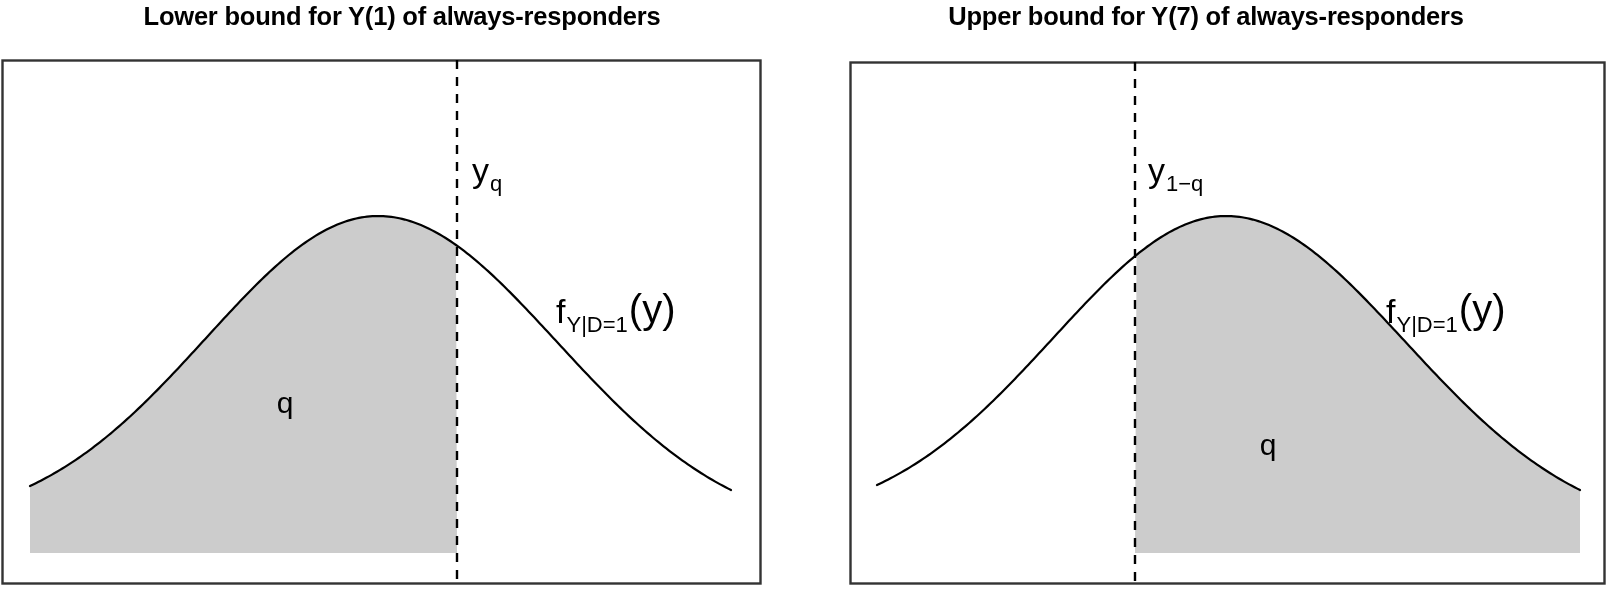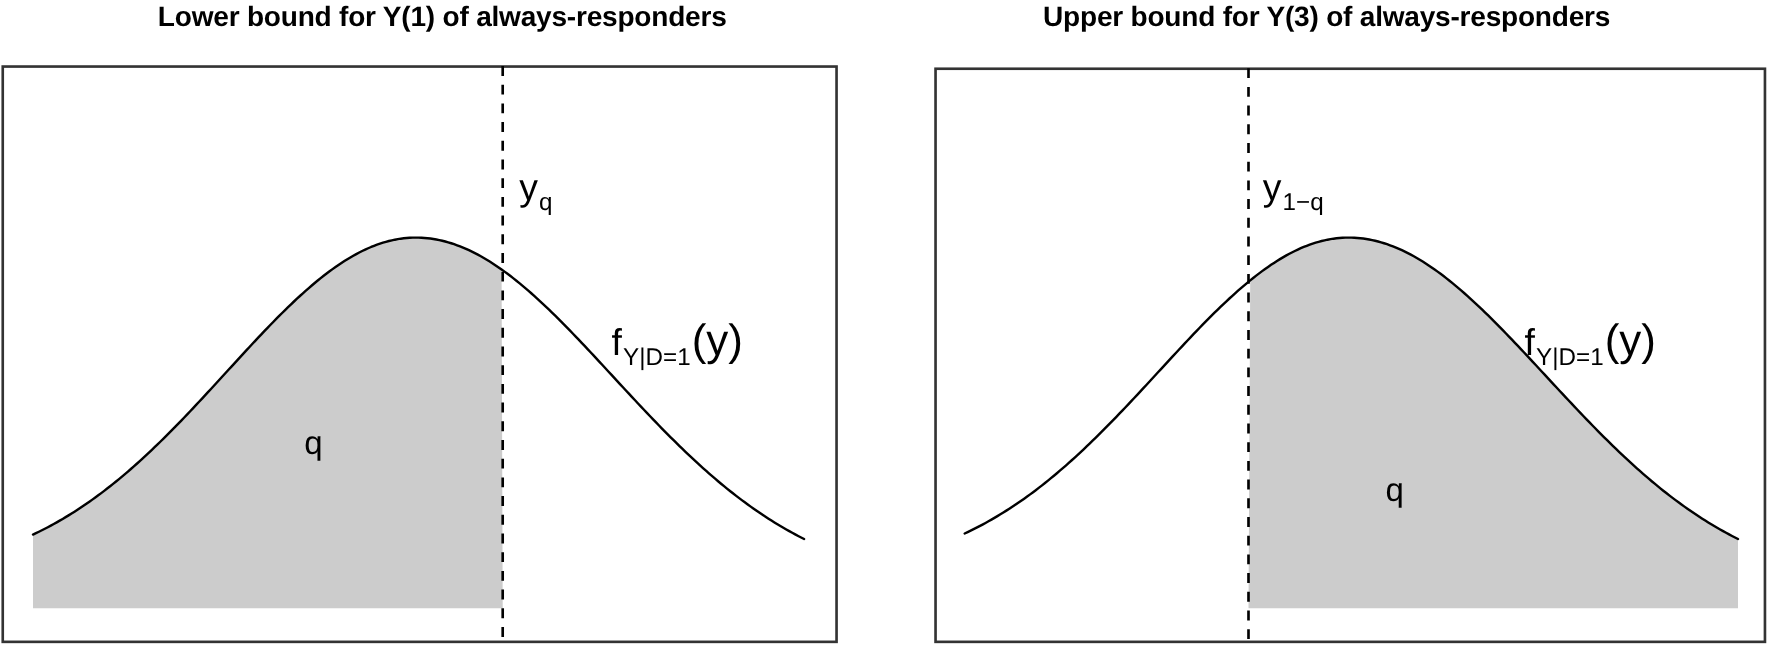--- a/index.html
+++ b/index.html
@@ -56,21 +56,21 @@
 </head>
 <body>
 
 <div class="figure-root">
 
   <div class="panel" id="panel-lower">
     <div class="panel-title">Lower bound for Y(1) of always-responders</div>
   </div>
 
   <div class="panel" id="panel-upper">
-    <div class="panel-title">Upper bound for Y(3) of always-responders</div>
+    <div class="panel-title">Upper bound for Y(7) of always-responders</div>
   </div>
 
   <svg class="panel-svg" id="figure-svg" width="1608" height="590" viewBox="0 0 1608 590">
       <g>
         <path d="M30.00 486.00 L32.70 484.72 L35.39 483.40 L38.09 482.06 L40.78 480.68 L43.48 479.28 L46.18 477.84 L48.87 476.37 L51.57 474.86 L54.27 473.32 L56.96 471.75 L59.66 470.15 L62.35 468.51 L65.05 466.84 L67.75 465.14 L70.44 463.40 L73.14 461.63 L75.83 459.83 L78.53 457.99 L81.23 456.11 L83.92 454.21 L86.62 452.27 L89.32 450.29 L92.01 448.28 L94.71 446.24 L97.40 444.16 L100.10 442.05 L102.80 439.91 L105.49 437.73 L108.19 435.52 L110.88 433.28 L113.58 431.01 L116.28 428.70 L118.97 426.36 L121.67 423.99 L124.37 421.59 L127.06 419.16 L129.76 416.71 L132.45 414.22 L135.15 411.70 L137.85 409.15 L140.54 406.58 L143.24 403.98 L145.93 401.36 L148.63 398.71 L151.33 396.03 L154.02 393.33 L156.72 390.61 L159.42 387.87 L162.11 385.10 L164.81 382.32 L167.50 379.52 L170.20 376.69 L172.90 373.86 L175.59 371.00 L178.29 368.13 L180.98 365.25 L183.68 362.36 L186.38 359.45 L189.07 356.53 L191.77 353.61 L194.47 350.68 L197.16 347.74 L199.86 344.80 L202.55 341.85 L205.25 338.90 L207.95 335.95 L210.64 333.01 L213.34 330.06 L216.03 327.12 L218.73 324.18 L221.43 321.25 L224.12 318.33 L226.82 315.42 L229.52 312.53 L232.21 309.64 L234.91 306.77 L237.60 303.92 L240.30 301.08 L243.00 298.27 L245.69 295.47 L248.39 292.70 L251.08 289.96 L253.78 287.24 L256.48 284.54 L259.17 281.88 L261.87 279.25 L264.57 276.65 L267.26 274.09 L269.96 271.56 L272.65 269.08 L275.35 266.63 L278.05 264.22 L280.74 261.85 L283.44 259.53 L286.13 257.25 L288.83 255.02 L291.53 252.84 L294.22 250.71 L296.92 248.64 L299.62 246.61 L302.31 244.64 L305.01 242.73 L307.70 240.87 L310.40 239.07 L313.10 237.33 L315.79 235.65 L318.49 234.03 L321.18 232.48 L323.88 230.99 L326.58 229.57 L329.27 228.21 L331.97 226.92 L334.67 225.70 L337.36 224.54 L340.06 223.46 L342.75 222.45 L345.45 221.51 L348.15 220.64 L350.84 219.84 L353.54 219.12 L356.23 218.48 L358.93 217.90 L361.63 217.40 L364.32 216.98 L367.02 216.63 L369.72 216.36 L372.41 216.16 L375.11 216.04 L377.80 216.00 L380.50 216.03 L383.20 216.13 L385.89 216.31 L388.59 216.56 L391.28 216.88 L393.98 217.27 L396.68 217.74 L399.37 218.28 L402.07 218.88 L404.77 219.56 L407.46 220.31 L410.16 221.13 L412.85 222.02 L415.55 222.97 L418.25 224.00 L420.94 225.09 L423.64 226.24 L426.33 227.47 L429.03 228.76 L431.73 230.11 L434.42 231.52 L437.12 233.00 L439.82 234.54 L442.51 236.14 L445.21 237.80 L447.90 239.52 L450.60 241.29 L453.30 243.12 L455.99 245.01 L 457.00 553 L 30.00 553 Z" fill="#cccccc" stroke="none"></path>
         <path d="M30.00 486.00 L32.70 484.72 L35.39 483.40 L38.09 482.06 L40.78 480.68 L43.48 479.28 L46.18 477.84 L48.87 476.37 L51.57 474.86 L54.27 473.32 L56.96 471.75 L59.66 470.15 L62.35 468.51 L65.05 466.84 L67.75 465.14 L70.44 463.40 L73.14 461.63 L75.83 459.83 L78.53 457.99 L81.23 456.11 L83.92 454.21 L86.62 452.27 L89.32 450.29 L92.01 448.28 L94.71 446.24 L97.40 444.16 L100.10 442.05 L102.80 439.91 L105.49 437.73 L108.19 435.52 L110.88 433.28 L113.58 431.01 L116.28 428.70 L118.97 426.36 L121.67 423.99 L124.37 421.59 L127.06 419.16 L129.76 416.71 L132.45 414.22 L135.15 411.70 L137.85 409.15 L140.54 406.58 L143.24 403.98 L145.93 401.36 L148.63 398.71 L151.33 396.03 L154.02 393.33 L156.72 390.61 L159.42 387.87 L162.11 385.10 L164.81 382.32 L167.50 379.52 L170.20 376.69 L172.90 373.86 L175.59 371.00 L178.29 368.13 L180.98 365.25 L183.68 362.36 L186.38 359.45 L189.07 356.53 L191.77 353.61 L194.47 350.68 L197.16 347.74 L199.86 344.80 L202.55 341.85 L205.25 338.90 L207.95 335.95 L210.64 333.01 L213.34 330.06 L216.03 327.12 L218.73 324.18 L221.43 321.25 L224.12 318.33 L226.82 315.42 L229.52 312.53 L232.21 309.64 L234.91 306.77 L237.60 303.92 L240.30 301.08 L243.00 298.27 L245.69 295.47 L248.39 292.70 L251.08 289.96 L253.78 287.24 L256.48 284.54 L259.17 281.88 L261.87 279.25 L264.57 276.65 L267.26 274.09 L269.96 271.56 L272.65 269.08 L275.35 266.63 L278.05 264.22 L280.74 261.85 L283.44 259.53 L286.13 257.25 L288.83 255.02 L291.53 252.84 L294.22 250.71 L296.92 248.64 L299.62 246.61 L302.31 244.64 L305.01 242.73 L307.70 240.87 L310.40 239.07 L313.10 237.33 L315.79 235.65 L318.49 234.03 L321.18 232.48 L323.88 230.99 L326.58 229.57 L329.27 228.21 L331.97 226.92 L334.67 225.70 L337.36 224.54 L340.06 223.46 L342.75 222.45 L345.45 221.51 L348.15 220.64 L350.84 219.84 L353.54 219.12 L356.23 218.48 L358.93 217.90 L361.63 217.40 L364.32 216.98 L367.02 216.63 L369.72 216.36 L372.41 216.16 L375.11 216.04 L377.80 216.00 L380.50 216.03 L383.20 216.13 L385.89 216.31 L388.59 216.56 L391.28 216.88 L393.98 217.27 L396.68 217.74 L399.37 218.28 L402.07 218.88 L404.77 219.56 L407.46 220.31 L410.16 221.13 L412.85 222.02 L415.55 222.97 L418.25 224.00 L420.94 225.09 L423.64 226.24 L426.33 227.47 L429.03 228.76 L431.73 230.11 L434.42 231.52 L437.12 233.00 L439.82 234.54 L442.51 236.14 L445.21 237.80 L447.90 239.52 L450.60 241.29 L453.30 243.12 L455.99 245.01 L458.69 246.94 L461.38 248.93 L464.08 250.98 L466.78 253.07 L469.47 255.21 L472.17 257.39 L474.87 259.62 L477.56 261.90 L480.26 264.22 L482.95 266.58 L485.65 268.98 L488.35 271.42 L491.04 273.90 L493.74 276.41 L496.43 278.96 L499.13 281.54 L501.83 284.15 L504.52 286.79 L507.22 289.46 L509.92 292.15 L512.61 294.87 L515.31 297.62 L518.00 300.38 L520.70 303.17 L523.40 305.98 L526.09 308.80 L528.79 311.64 L531.48 314.50 L534.18 317.36 L536.88 320.24 L539.57 323.13 L542.27 326.03 L544.97 328.94 L547.66 331.85 L550.36 334.77 L553.05 337.69 L555.75 340.61 L558.45 343.53 L561.14 346.46 L563.84 349.37 L566.53 352.29 L569.23 355.20 L571.93 358.11 L574.62 361.01 L577.32 363.90 L580.02 366.78 L582.71 369.65 L585.41 372.50 L588.10 375.35 L590.80 378.18 L593.50 381.00 L596.19 383.80 L598.89 386.58 L601.58 389.35 L604.28 392.09 L606.98 394.82 L609.67 397.53 L612.37 400.21 L615.07 402.88 L617.76 405.52 L620.46 408.13 L623.15 410.73 L625.85 413.29 L628.55 415.84 L631.24 418.35 L633.94 420.84 L636.63 423.30 L639.33 425.74 L642.03 428.14 L644.72 430.52 L647.42 432.86 L650.12 435.18 L652.81 437.47 L655.51 439.73 L658.20 441.95 L660.90 444.15 L663.60 446.31 L666.29 448.44 L668.99 450.54 L671.68 452.61 L674.38 454.65 L677.08 456.65 L679.77 458.63 L682.47 460.57 L685.17 462.47 L687.86 464.35 L690.56 466.19 L693.25 468.00 L695.95 469.78 L698.65 471.53 L701.34 473.24 L704.04 474.92 L706.73 476.57 L709.43 478.19 L712.13 479.77 L714.82 481.33 L717.52 482.85 L720.22 484.34 L722.91 485.80 L725.61 487.23 L728.30 488.63 L731.00 490.00" fill="none" stroke="#000000" stroke-width="2.2" stroke-linejoin="round" stroke-linecap="round"></path>
         <rect x="2.5" y="60.5" width="758" height="523" fill="none" stroke="#333333" stroke-width="2.4"></rect>
         <line x1="457" y1="60" x2="457" y2="583" stroke="#000000" stroke-width="2.4" stroke-dasharray="9 8"></line>
       </g>
       <text x="472" y="182" text-anchor="start" class="math-label"><tspan class="lbl-main">y</tspan><tspan dy="9" dx="1" class="lbl-sub">q</tspan></text>

